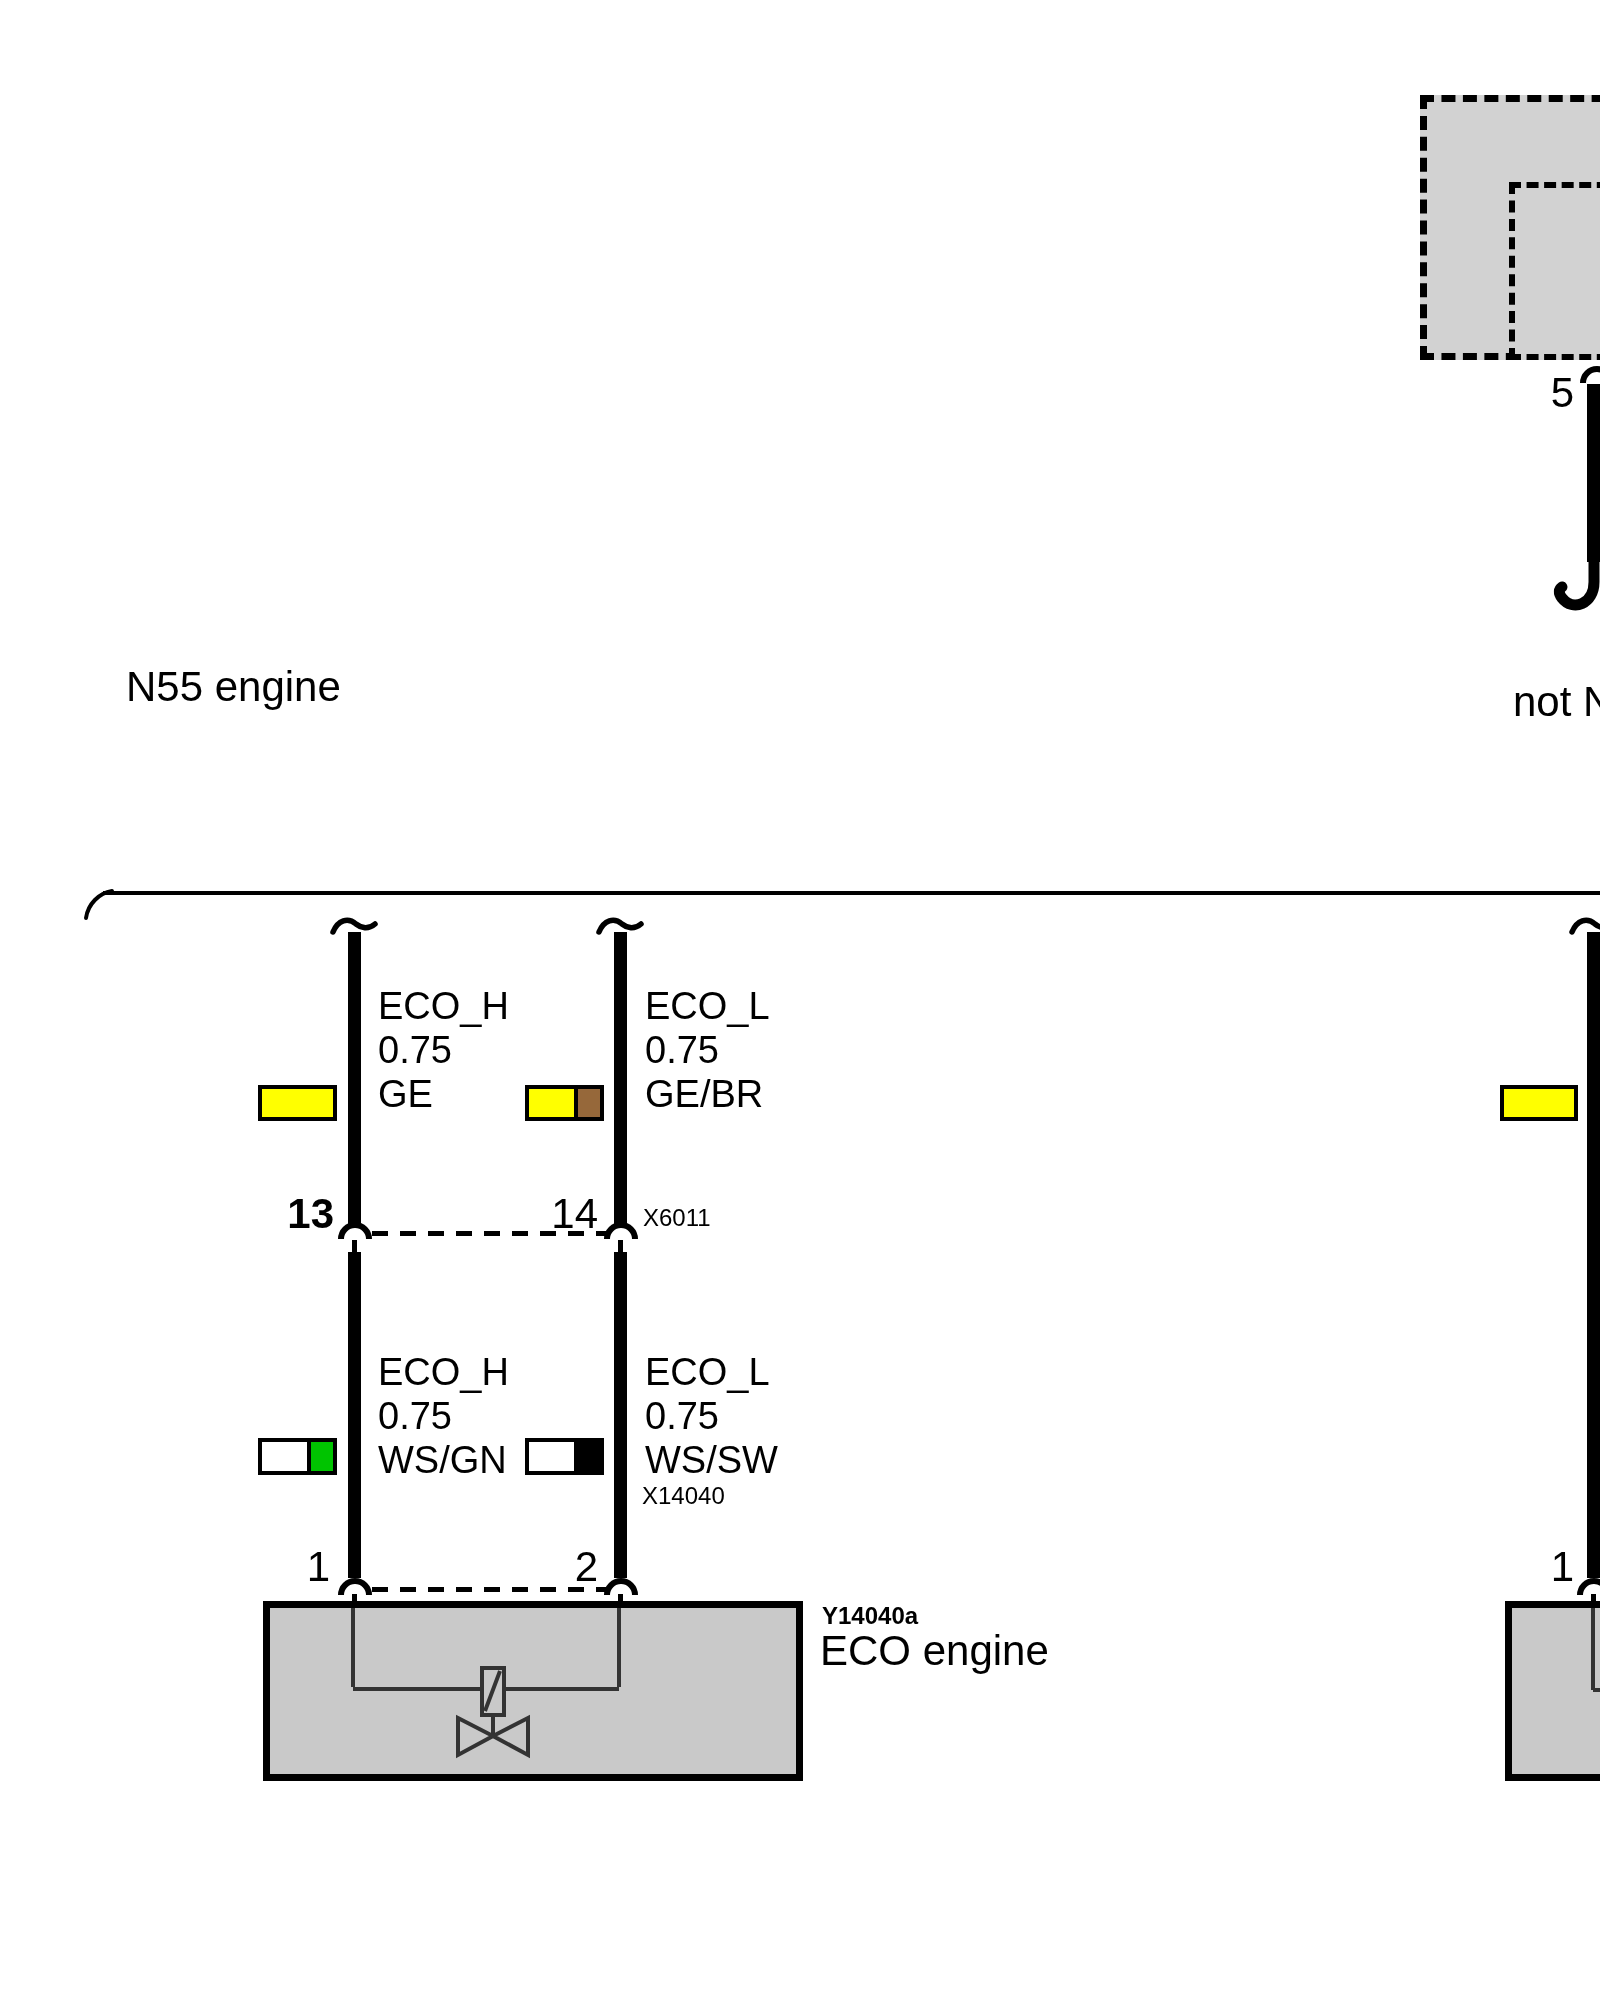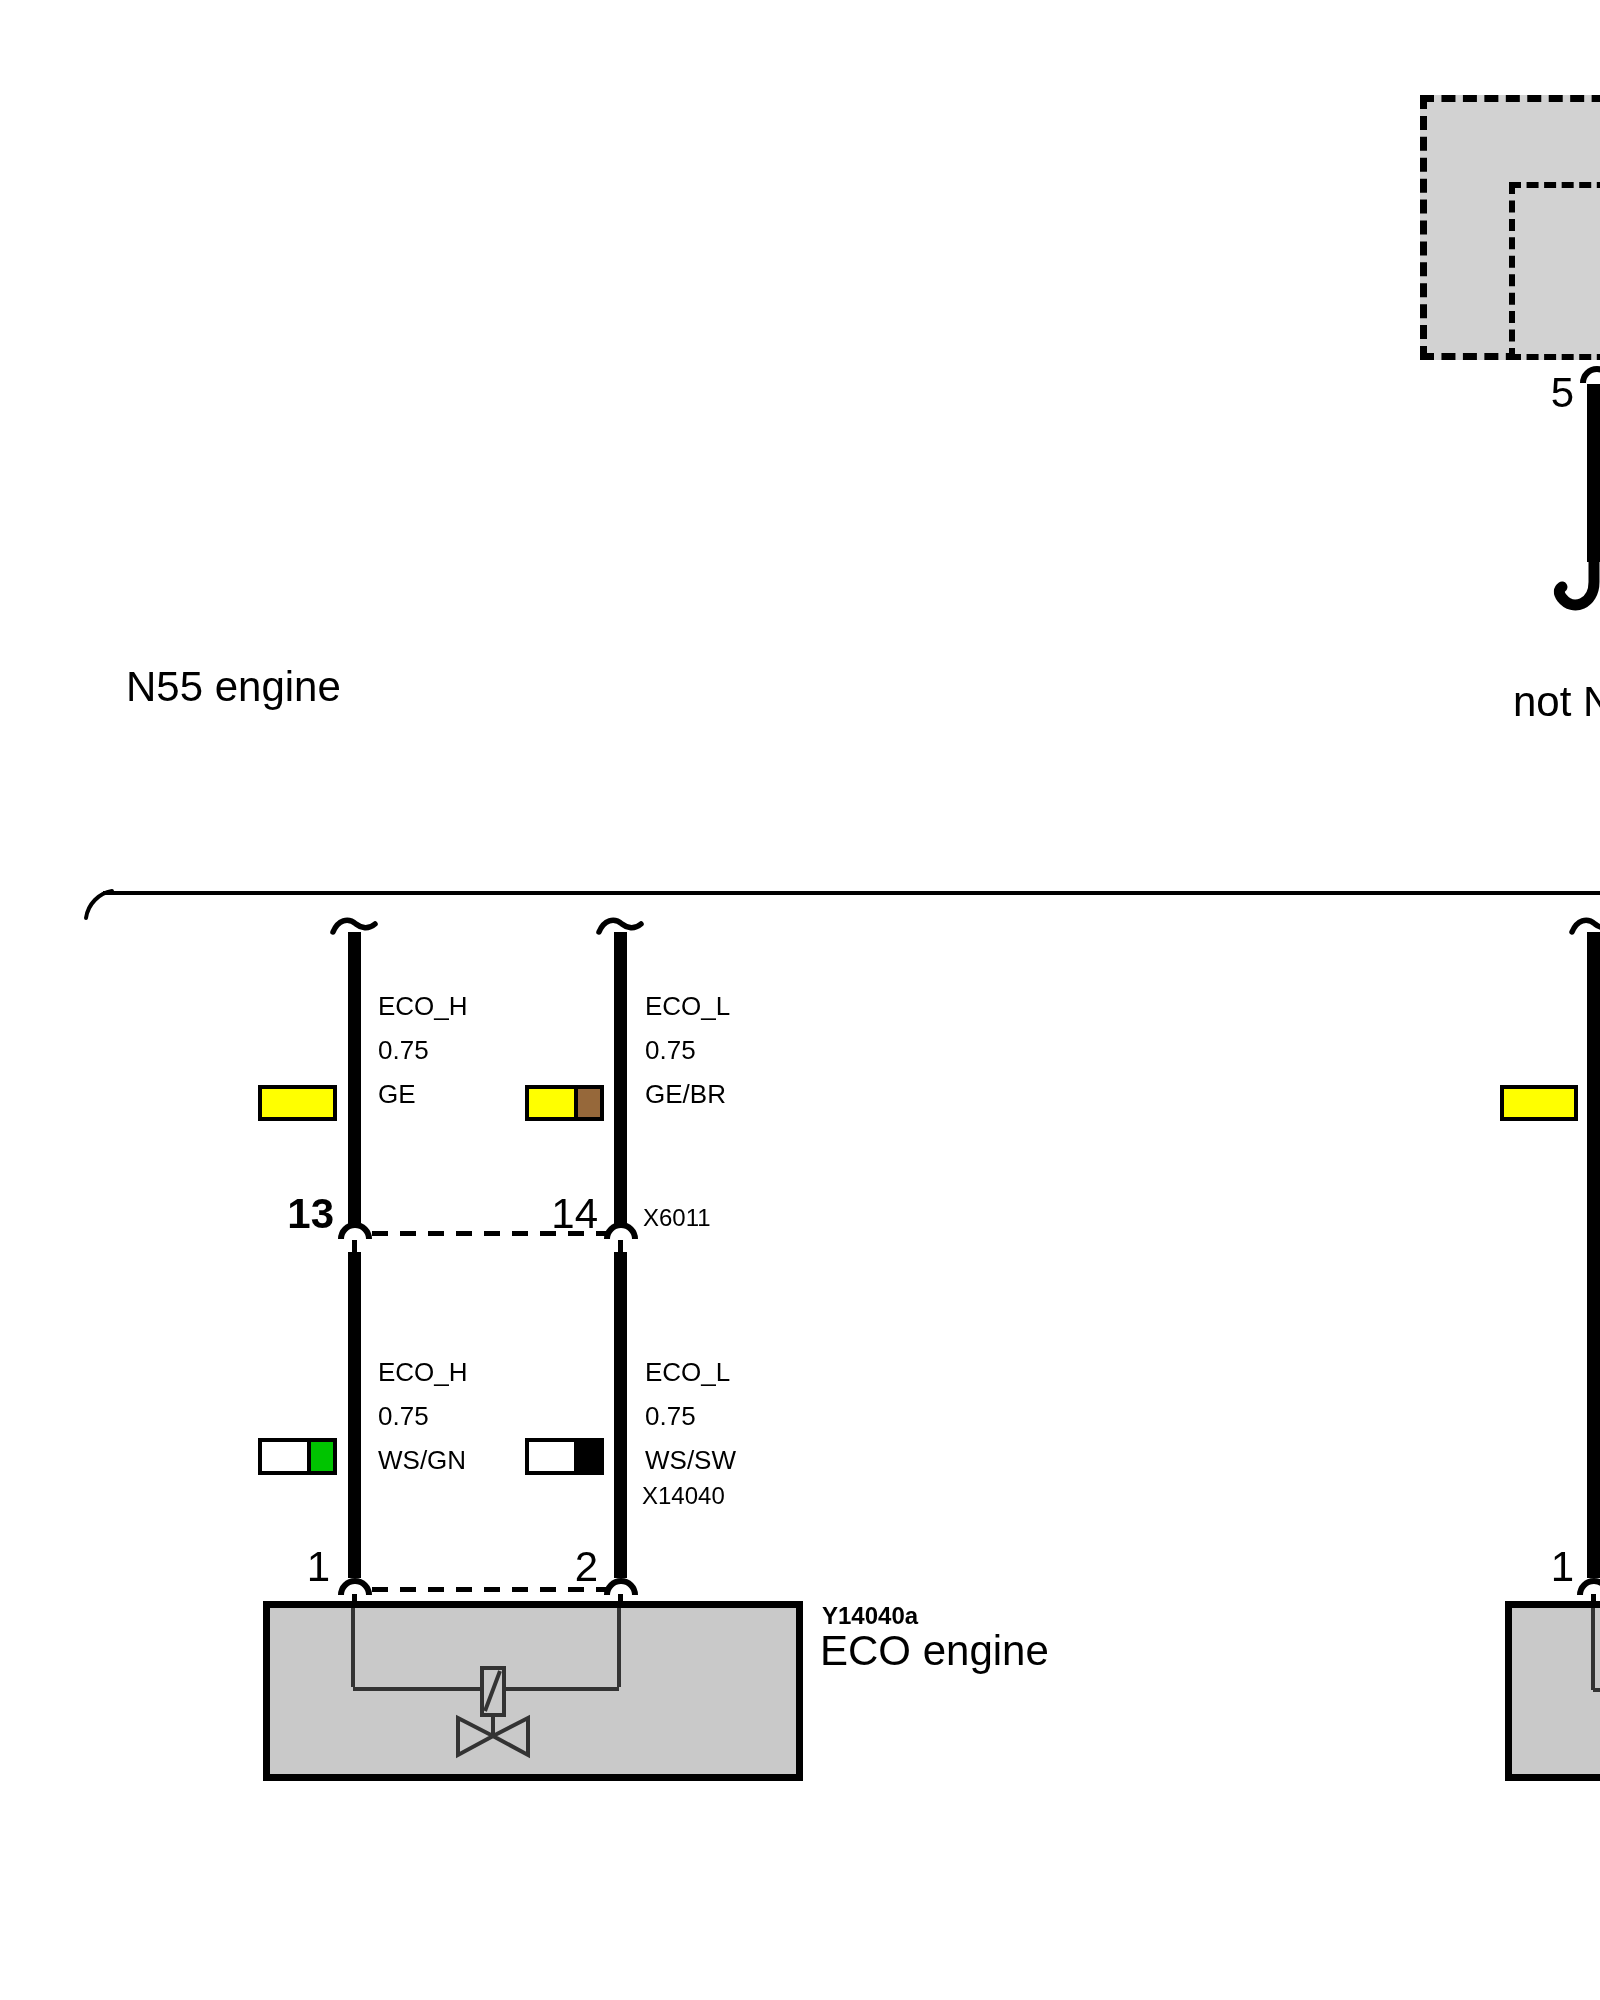--- a/index.html
+++ b/index.html
@@ -1,20 +1,20 @@
 <!DOCTYPE html>
 <html><head>
 <meta charset="utf-8">
 <style>
   html,body{margin:0;padding:0;background:#fff;}
   #canvas{position:relative;width:1600px;height:2000px;background:#ffffff;overflow:hidden;
           font-family:"Liberation Sans", sans-serif;color:#000;}
   .abs{position:absolute;}
   .txt-xl{font-size:42px;line-height:1;white-space:nowrap;}
-  .txt-md{font-size:26px;line-height:44px;white-space:nowrap;}
+  .txt-md{font-size:38px;line-height:44px;white-space:nowrap;}
   .txt-sm{font-size:24px;line-height:1;white-space:nowrap;}
   .pin-num{font-size:42px;line-height:1;text-align:right;}
   .wire{position:absolute;width:13px;background:#000;}
   .stub{position:absolute;width:5px;background:#000;}
   .dash-link{position:absolute;height:5px;
      background:repeating-linear-gradient(90deg,#000 0 16px,transparent 16px 28px);}
   .swatch{position:absolute;height:36px;width:79px;border:4px solid #000;
      box-sizing:border-box;display:flex;}
   .swatch .part-a{flex:1 1 auto;}
   .swatch .part-b{width:26px;border-left:4px solid #000;box-sizing:border-box;}

